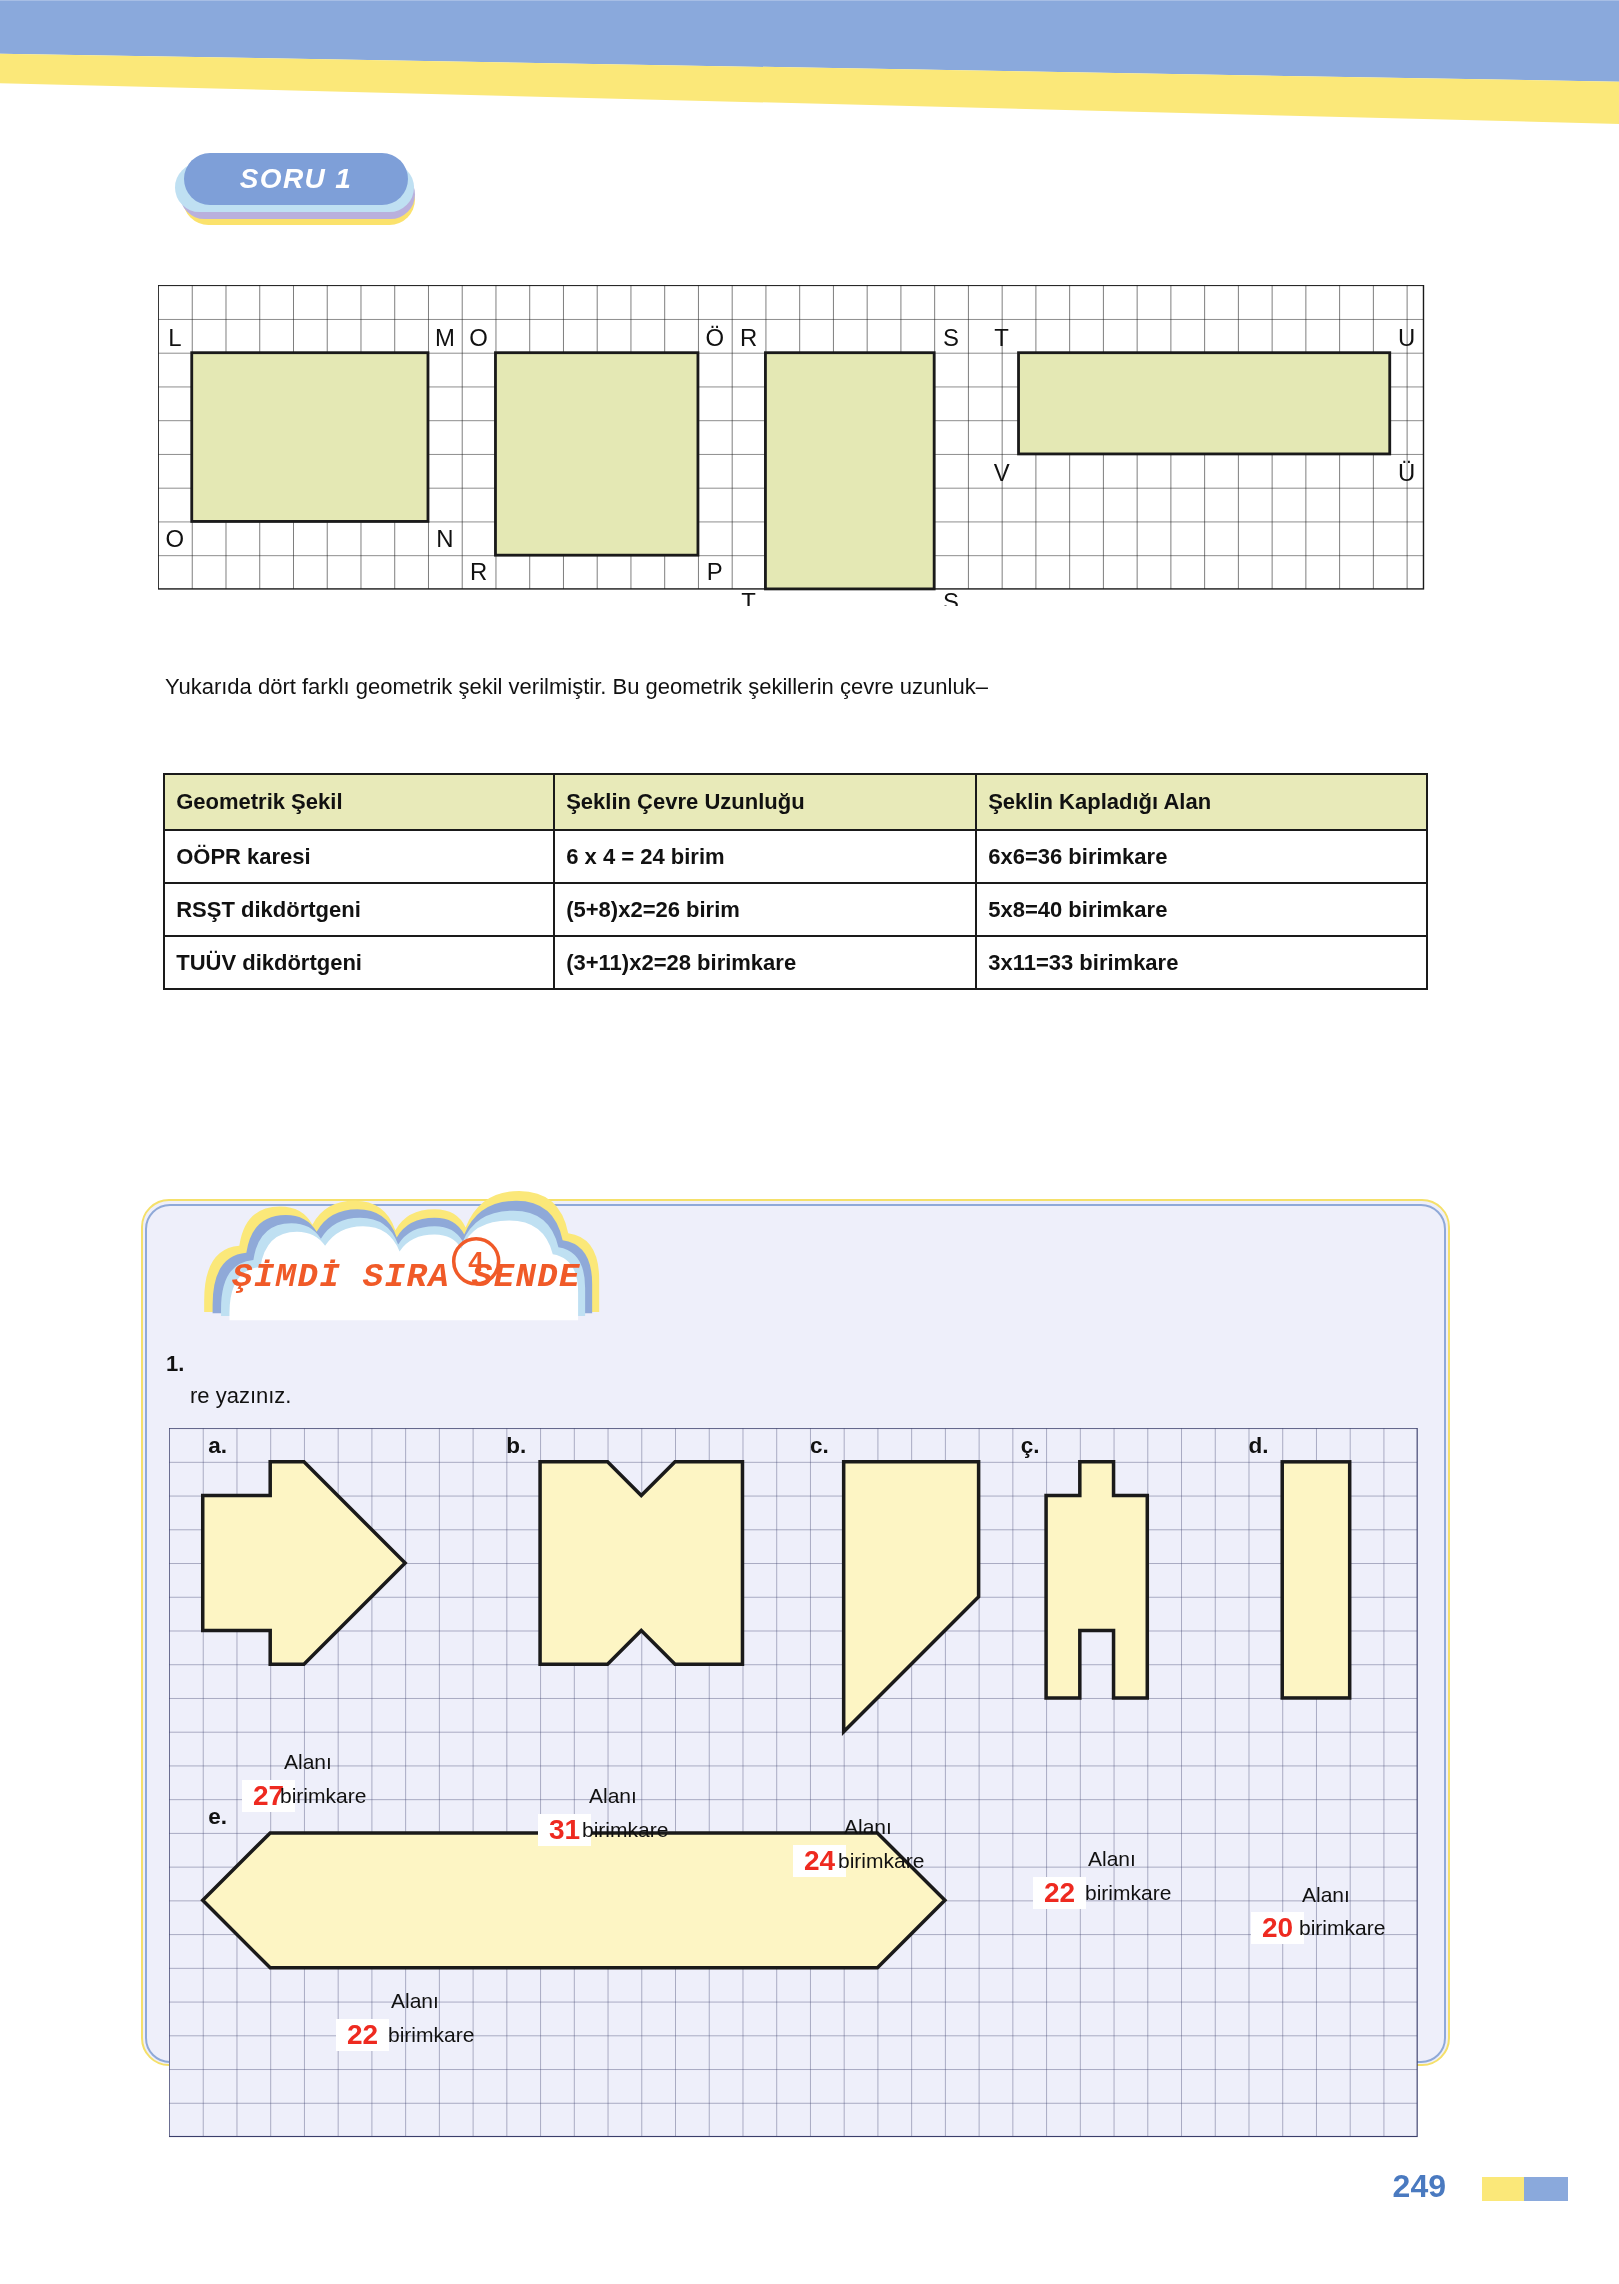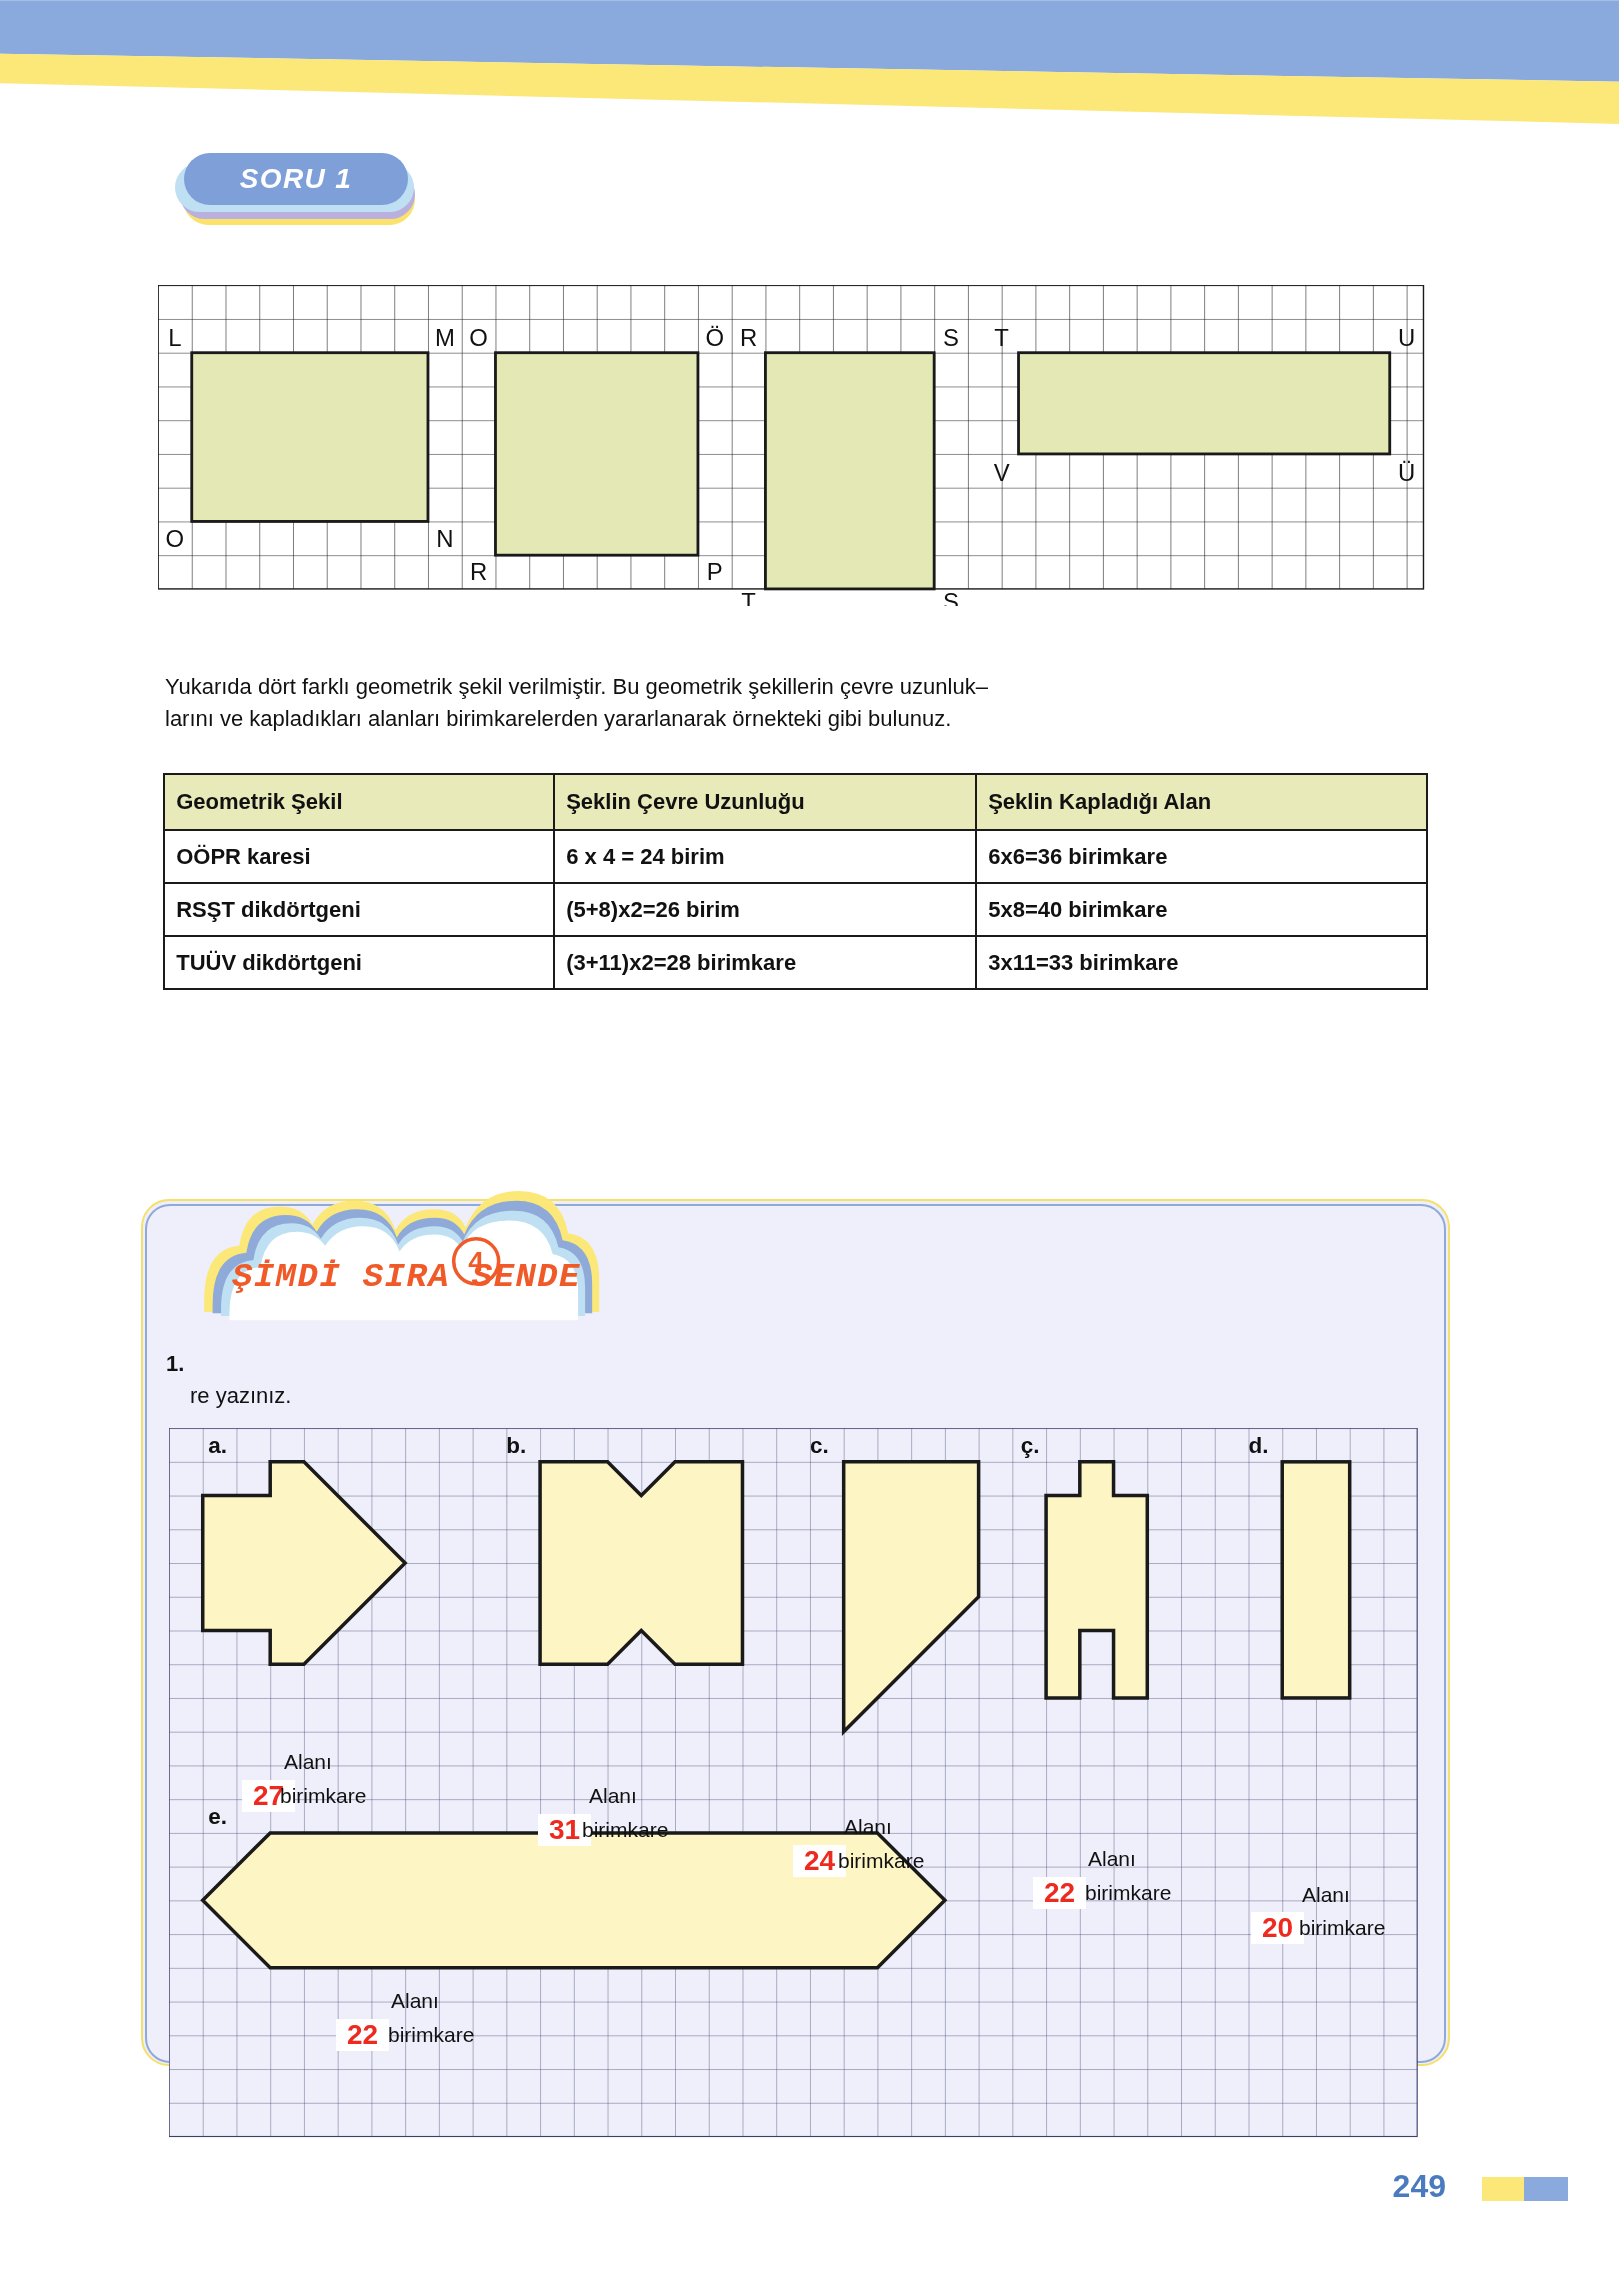--- a/index.html
+++ b/index.html
@@ -156,21 +156,20 @@
     <rect x="1224" y="96" width="528" height="144" fill="#e4e8b4" stroke="#1a1a1a" stroke-width="4"></rect>
     <text x="1200" y="86" font-size="34" font-family="Liberation Sans" text-anchor="middle" fill="#111">T</text>
     <text x="1776" y="86" font-size="34" font-family="Liberation Sans" text-anchor="middle" fill="#111">U</text>
     <text x="1200" y="278" font-size="34" font-family="Liberation Sans" text-anchor="middle" fill="#111">V</text>
     <text x="1776" y="278" font-size="34" font-family="Liberation Sans" text-anchor="middle" fill="#111">Ü</text>
   </svg>
 </div>
 
 <div class="para" style="left:165px; top:671px; width:1258px;">
   <div>Yukarıda dört farklı geometrik şekil verilmiştir. Bu geometrik şekillerin çevre uzunluk–</div>
-  <div>larını ve kapladıkları alanları birimkarelerden yararlanarak örnekteki gibi bulunuz.</div>
 </div>
 
 <table class="atable">
   <thead>
     <tr>
       <th class="c0">Geometrik Şekil</th>
       <th class="c1">Şeklin Çevre Uzunluğu</th>
       <th>Şeklin Kapladığı Alan</th>
     </tr>
   </thead>

